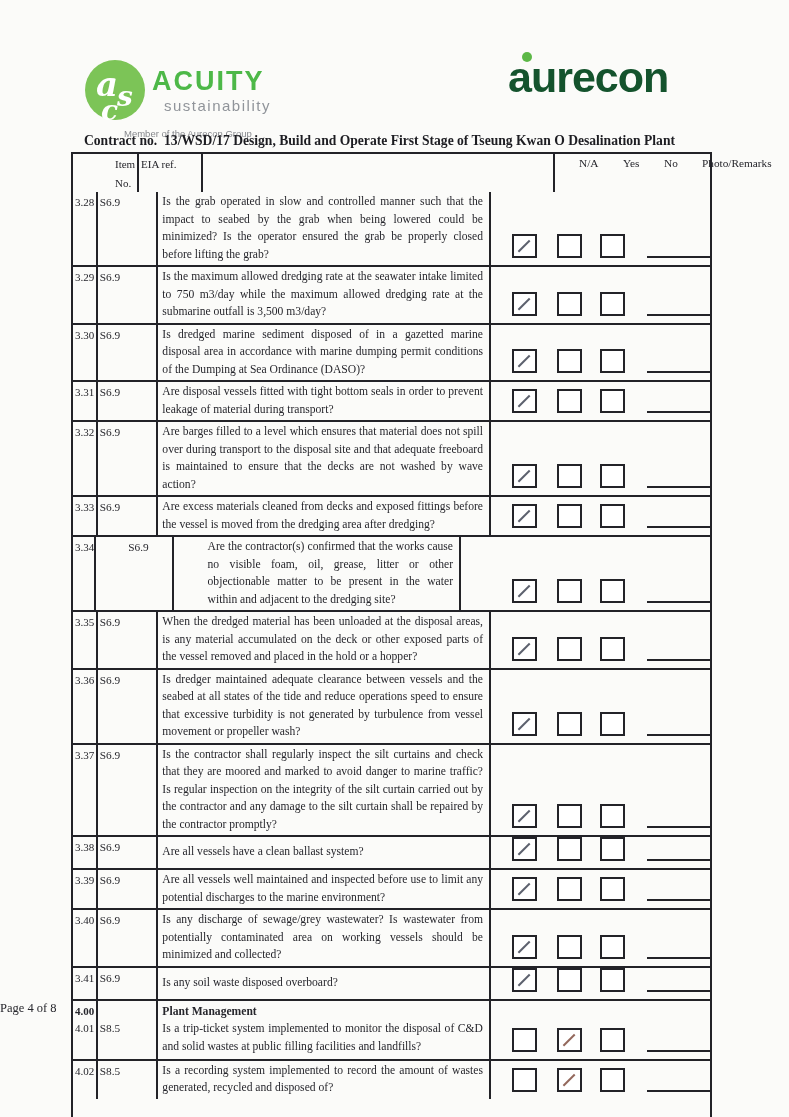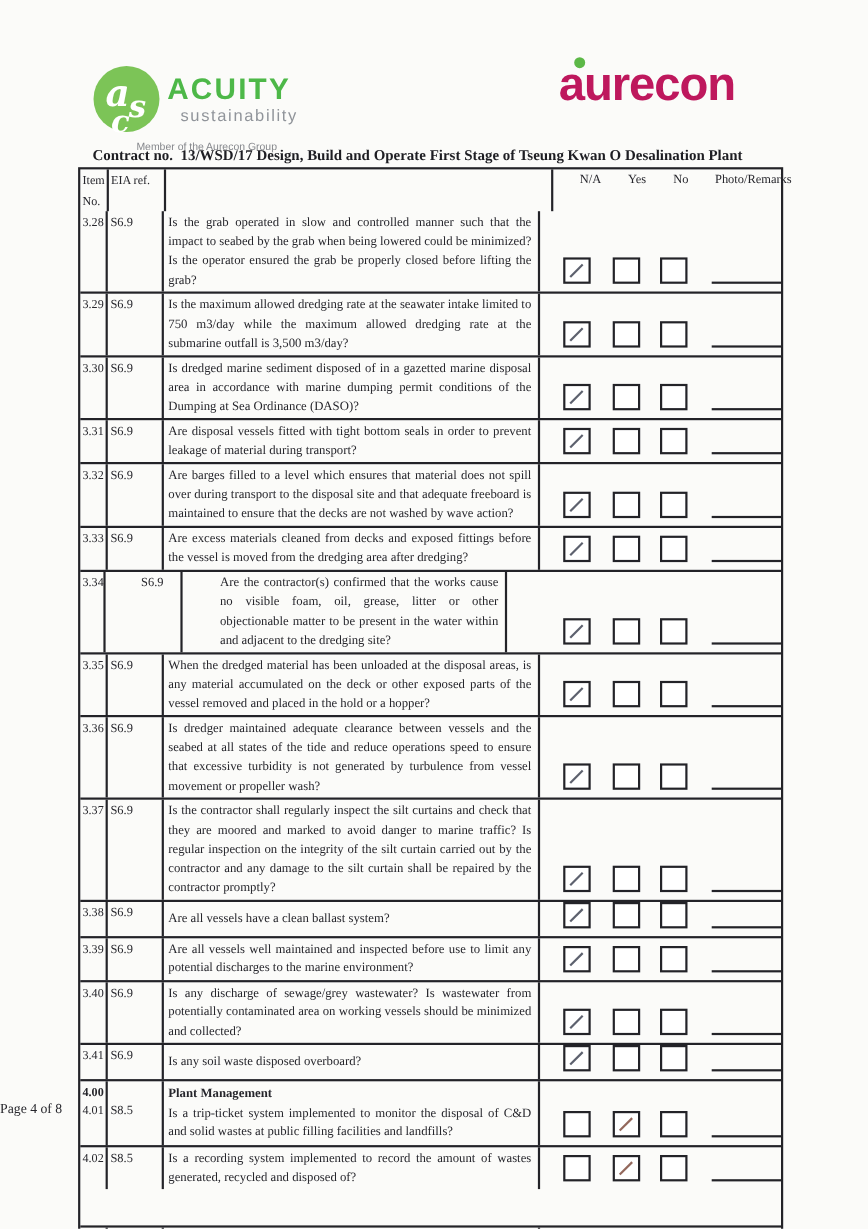--- a/index.html
+++ b/index.html
@@ -8,40 +8,40 @@
   .page { position:absolute; inset:0; }
 
   
   .acuity { position:absolute; left:84px; top:56px; }
   .acuity-circle { position:absolute; left:0; top:2px; }
   .acuity-brand { position:absolute; left:68px; top:10px; font-family:"Liberation Sans", sans-serif; font-weight:bold; font-size:27px; letter-spacing:2px; color:#4db848; }
   .acuity-sub { position:absolute; left:80px; top:41px; font-family:"Liberation Sans", sans-serif; font-size:15px; letter-spacing:1.5px; color:#90949a; }
   .acuity-member { position:absolute; left:28px; top:72px; font-family:"Liberation Sans", sans-serif; font-size:9.5px; color:#85878c; white-space:nowrap;padding-left:12px; }
 
   .aurecon { position:absolute; left:508px; top:56px; width:200px; }
-  .aurecon-word { font-family:"Liberation Sans", sans-serif; font-weight:bold; font-size:43px; letter-spacing:-1px; color:#be185d; line-height:1; }
+  .aurecon-word { font-family:"Liberation Sans", sans-serif; font-weight:bold; font-size:43px; letter-spacing:-1px; color:#14532d; line-height:1; }
   .aurecon-dot { position:absolute; left:14px; top:-4px; width:10px; height:10px; border-radius:50%; background:#5cb847; }
 
   
   .doc-title { position:absolute; left:84px; top:133px; width:650px; font-size:13.6px; font-weight:bold; white-space:pre; color:#1d1d22; }
 
   
   .ctable { position:absolute; left:71px; top:152px; width:641px; border:2px solid #232328; background:transparent; }
   .trow { display:flex; border-top:2px solid #232328; }
   .trow:first-child { border-top:none; }
   .c-item { width:26px; border-right:2px solid #232328; font-size:11px; padding:2px 0 0 2px; line-height:17px; }
-  .c-ref  { width:52px; border-right:2px solid #232328; font-size:11.3px; padding:2px 0 0 2px; line-height:17px; }
+  .c-ref  { width:64px; border-right:2px solid #232328; font-size:11.3px; padding:2px 0 0 2px; line-height:17px; }
   .c-q    { width:352px; border-right:2px solid #232328; font-size:11.6px; line-height:17.5px; padding:1px 6px 2px 4px;
             display:flex; flex-direction:column; justify-content:center; text-align:justify; }
   .c-ans  { flex:1; position:relative; display:flex; align-items:flex-end; padding-bottom:7px; }
   .sec-title { font-weight:bold; text-align:left; }
   .b { font-weight:bold; }
 
   
-  .thead { min-height:36px; }
+  .thead { min-height:36px;margin-left:40px; }
   .thead .no2 { margin-top:2px; }
   .thead .c-ref { font-size:11px; }
   .hdr span { position:absolute; top:3px; font-size:11.3px; }
   .h-na { left:24px; } .h-yes { left:68px; } .h-no { left:109px; } .h-rem { left:147px; font-size:11px; }
 
   
   .cb { width:25px; height:24px; border:2px solid #232328; background:#fff; position:relative; flex:0 0 auto; }
   .cb-na { margin-left:21px; } .cb-yes { margin-left:20px; } .cb-no { margin-left:18px; }
   .cb.checked::after { content:""; position:absolute; left:11%; top:46%; width:78%; height:2px;
                        background:var(--slash,#5d616e); transform:rotate(-45deg); }

